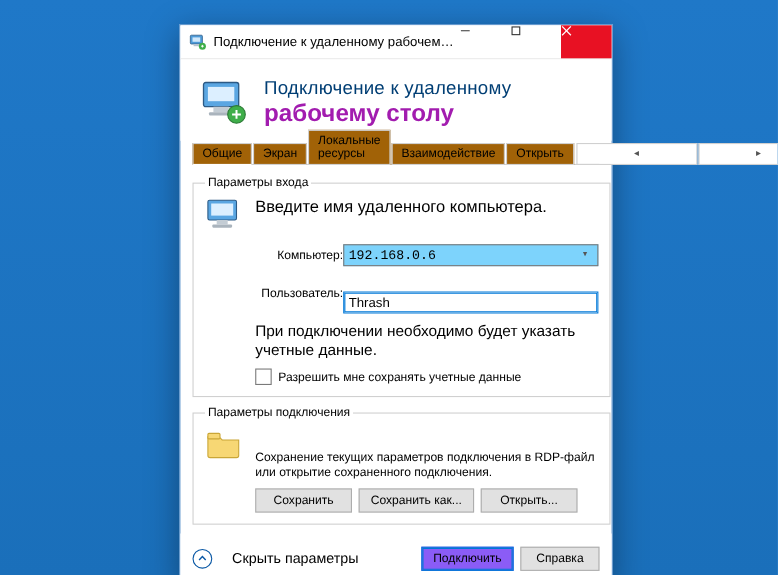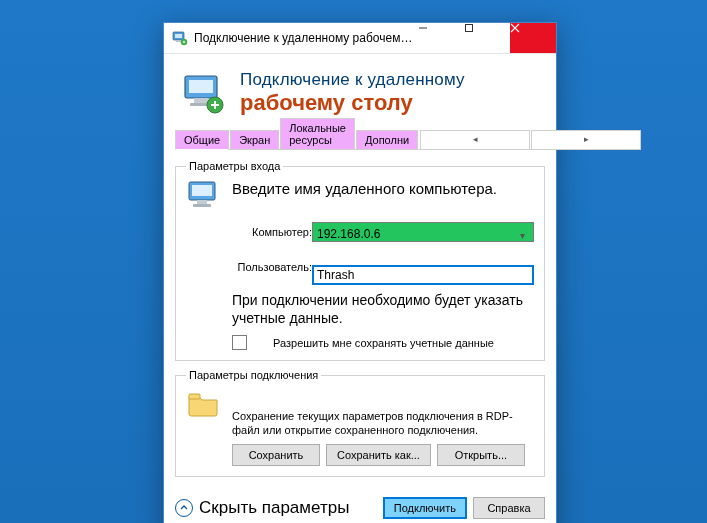--- a/index.html
+++ b/index.html
@@ -59,36 +59,36 @@
   }
   .titlebar .tb-btn.close {
     background: #e81123;
     color: #fff;
   }
 
   
   .header {
     padding: 16px 18px 12px 18px;
     display: flex;
-    align-items: flex-end;
+    align-items: center;
     background: #fff;
   }
   .header .logo {
     width: 44px;
     height: 44px;
     margin-right: 14px;
     position: relative;
   }
   .header .htext .line1 {
     color: #003e74;
     font-size: 17px;
     letter-spacing: 0.2px;
   }
   .header .htext .line2 {
-    color: #c2410c;
+    color: #a21caf;
     font-size: 22px;
     font-weight: 700;
   }
 
   
   .tabs {
     position: relative;
     margin: 0 11px;
     display: flex;
     align-items: flex-end;
@@ -99,21 +99,21 @@
     position: absolute;
     left: 0; right: 0; bottom: 0;
     height: 1px;
     background: #d0d0d0;
     z-index: 0;
   }
   .tab {
     position: relative;
     padding: 3px 8px;
     border: 1px solid #d0d0d0;
-    background: #f0abfc;
+    background: #a16207;
     margin-right: 1px;
     font-size: 11px;
     z-index: 1;
     border-bottom: 1px solid #d0d0d0;
   }
   .tab.active {
     border-bottom: 1px solid #fff;
     text-align: right;
   }
   .tab-scroll {
@@ -127,21 +127,21 @@
     background: #fff;
     font-size: 9px;
     line-height: 16px;
     text-align: center;
     margin-left: 1px;
     color:#555;
   }
 
   
   .body {
-    padding: 10px 11px 0 11px;
+    padding: 10px 1px 0 11px;
   }
   fieldset.group {
     border: 1px solid #d0d0d0;
     margin: 0 0 8px 0;
     padding: 8px 10px 10px 10px;
   }
   fieldset.group > legend {
     font-size: 11px;
     padding: 0 3px;
   }
@@ -179,22 +179,23 @@
     height: 20px;
     border: 1px solid #7a7a7a;
     font-family: inherit;
     font-size: 12px;
     padding: 0 4px;
     box-sizing: border-box;
   }
   .form-row .combo {
     position: relative;
     display: flex;
-    align-items: flex-end;
-    background: #22c55e;
+    align-items: center;
+    background: #7dd3fc;
+    font-family: Liberation Mono, monospace;
   }
   .form-row .combo .value { flex:1; font-size:12px;}
   .form-row .combo .caret {
     font-size: 10px;
     color: #555;
     padding: 0 4px;
   }
   .form-row .tinput.focused {
     border-color: #0078d7;
     box-shadow: 0 0 0 1px #0078d7 inset;
@@ -202,21 +203,20 @@
   }
   .note {
     font-size: 14px;
     margin: 6px 0 8px 0;
     line-height: 1.25;
   }
   .chk-row {
     display: flex;
     align-items: center;
     font-size: 11px;
-    gap: 20px;
   }
   .chk-row .chk {
     width: 13px; height: 13px;
     border: 1px solid #7a7a7a;
     margin-right: 6px;
     background: #fff;
   }
 
   .folder-icon {
     width: 36px;
@@ -241,35 +241,36 @@
     padding: 0 10px;
     font-family: inherit;
     font-size: 11px;
     background: #e1e1e1;
     border: 1px solid #adadad;
     cursor: default;
   }
   .btn.default {
     border-color: #0078d7;
     box-shadow: 0 0 0 1px #0078d7 inset;
-    background: #7dd3fc;
+    background: #8b5cf6;
   }
 
   
   .footer {
     display: flex;
     align-items: center;
     padding: 12px 11px 14px 11px;
     background: #fff;
   }
   .collapse-link {
     display: flex;
     align-items: center;
-    font-size: 17px;
+    font-size: 13px;
     color: #000;
+    gap: 12px;
   }
   .collapse-link .circle {
     width: 16px;
     height: 16px;
     border: 1px solid #0a58a5;
     border-radius: 50%;
     margin-right: 6px;
     display: flex;
     align-items: center;
     justify-content: center;
@@ -332,21 +333,22 @@
       <div class="htext">
         <div class="line1">Подключение к удаленному</div>
         <div class="line2">рабочему столу</div>
       </div>
     </div>
 
     <div class="tabs">
       <div class="tab active">Общие</div>
       <div class="tab">Экран</div>
       <div class="tab">Локальные ресурсы</div>
-      <div class="tab">Дополни</div>
+      <div class="tab">Взаимодействие</div>
+      <div class="tab">Открыть</div>
       <div class="tab-scroll">
         <div class="btn">◂</div>
         <div class="btn">▸</div>
       </div>
     </div>
 
     <div class="body">
 
       <fieldset class="group">
         <legend>Параметры входа</legend>

